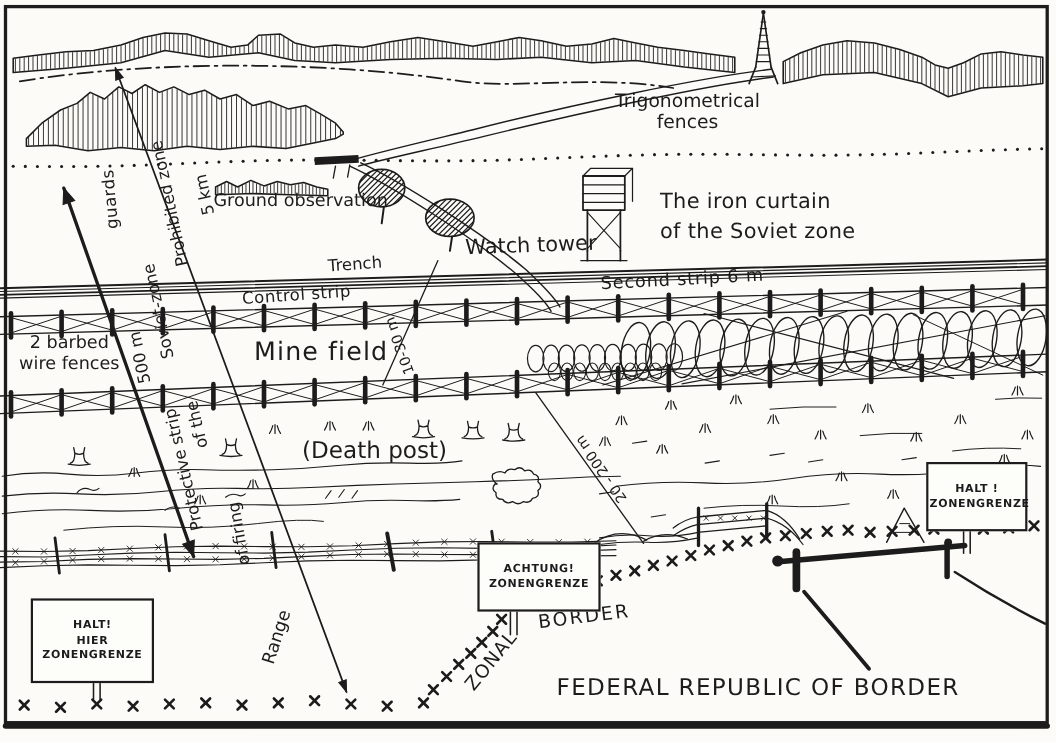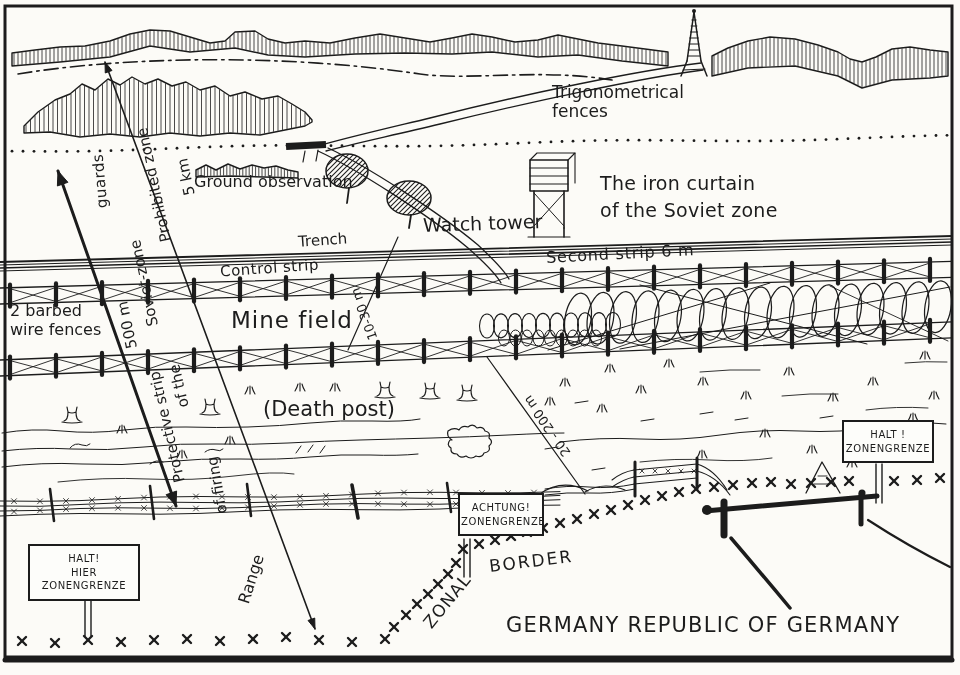--- a/index.html
+++ b/index.html
@@ -1,21 +1,21 @@
 <!DOCTYPE html>
 <html style="--ink: #1c1c1c;"><head>
 <meta charset="utf-8">
 <style>
   *{margin:0;padding:0;box-sizing:border-box}
   html,body{width:960px;height:675px;background:#fff}
   body{font-family:"DejaVu Sans",sans-serif}
   #stage{position:relative;width:960px;height:675px;background:#fcfbf7;overflow:hidden;color:var(--ink,#1c1c1c)}
   #scene{position:absolute;left:0;top:0}
   .lbl{position:absolute;white-space:nowrap;color:var(--ink,#1c1c1c)}
-  .two{}
+  .two{text-align:center}
   .rot{transform:translate(-50%,-50%) rotate(var(--r,0deg))}
   #lbl-trig{left:552px;top:83px;width:146px;font-size:17px;line-height:19px}
   #lbl-title{left:600px;top:170px;font-size:19px;line-height:27px;letter-spacing:.3px}
   #lbl-gop{left:194px;top:173px;width:144px;font-size:16px;line-height:18px}
   #lbl-watch{left:423px;top:212px;font-size:19px;transform:rotate(-2deg)}
   #lbl-trench{left:298px;top:231px;font-size:15px;transform:rotate(-4deg)}
   #lbl-control{left:220px;top:259px;font-size:15px;letter-spacing:.5px;transform:rotate(-4deg)}
   #lbl-second{left:546px;top:244px;font-size:16px;letter-spacing:.8px;transform:rotate(-3deg)}
   #lbl-mine{left:231px;top:307px;font-size:23px;letter-spacing:1px}
   #lbl-barbed{left:10px;top:301px;width:106px;font-size:16px;line-height:19px}
@@ -27,24 +27,24 @@
   #lbl-5km{left:186px;top:177px;font-size:15px;--r:-102deg}
   #lbl-protective{left:167px;top:427px;font-size:15px;--r:-103deg}
   #lbl-ofthe{left:179px;top:386px;font-size:15px;--r:-103deg}
   #lbl-offiring{left:217px;top:485px;font-size:15px;--r:-100deg}
   #lbl-range{left:251px;top:579px;font-size:16px;--r:-72deg}
   #lbl-1030{left:364px;top:314px;font-size:13px;--r:-110deg}
   #lbl-20200{left:547px;top:426px;font-size:13px;--r:-125deg}
   #lbl-zonal{left:447px;top:601px;font-size:17px;letter-spacing:1px;--r:-51deg}
   #lbl-border{left:489px;top:551px;font-size:17px;letter-spacing:2px;transform:rotate(-7deg)}
   #lbl-frg{left:506px;top:613px;font-size:21px;letter-spacing:1.2px}
-  .sign{position:absolute;border:2.4px solid var(--ink,#1c1c1c);background:#fdfdfa;text-align:center;font-weight:400;font-size:10px;letter-spacing:.6px;line-height:1.35;padding:6px 1px}
+  .sign{position:absolute;border:2.4px solid var(--ink,#1c1c1c);background:#fdfdfa;text-align:center;font-weight:700;font-size:10px;letter-spacing:.6px;line-height:1.35;padding:16px 1px}
   .sign span{display:block}
   #sign-left{left:28px;top:544px;width:112px}
-  #sign-mid{left:458px;top:493px;width:86px}
+  #sign-mid{left:434px;top:493px;width:112px}
   #sign-right{left:842px;top:420px;width:92px}
 </style>
 </head>
 <body>
 
 <div id="stage">
   <svg id="scene" width="960" height="675" viewBox="0 0 960 675">
       <defs>
         <g id="tuft">
           <path d="M-5,0 Q-3,-3 -2,-7 M0,0 L0,-8 M5,0 Q3,-3 2,-7" fill="none" stroke="#1c1c1c" stroke-width="1.1" stroke-linecap="round" stroke-linejoin="round"></path>
@@ -1027,21 +1027,21 @@
   <div class="lbl rot" id="lbl-prohibited">Prohibited zone</div>
   <div class="lbl rot" id="lbl-5km">5 km</div>
   <div class="lbl rot" id="lbl-protective">Protective strip</div>
   <div class="lbl rot" id="lbl-ofthe">of the</div>
   <div class="lbl rot" id="lbl-offiring">of firing</div>
   <div class="lbl rot" id="lbl-range">Range</div>
   <div class="lbl rot" id="lbl-1030">10-30 m</div>
   <div class="lbl rot" id="lbl-20200">20 - 200 m</div>
   <div class="lbl rot" id="lbl-zonal">ZONAL</div>
   <div class="lbl" id="lbl-border">BORDER</div>
-  <div class="lbl" id="lbl-frg">GERMANY REPUBLIC OF GERMANY</div>
+  <div class="lbl" id="lbl-frg">FEDERAL REPUBLIC OF BORDER</div>
 
   <div class="sign" id="sign-left">
     <span>HALT!</span>
     <span>HIER</span>
     <span>ZONENGRENZE</span>
   </div>
   <div class="sign" id="sign-mid">
     <span>ACHTUNG!</span>
     <span>ZONENGRENZE</span>
   </div>

